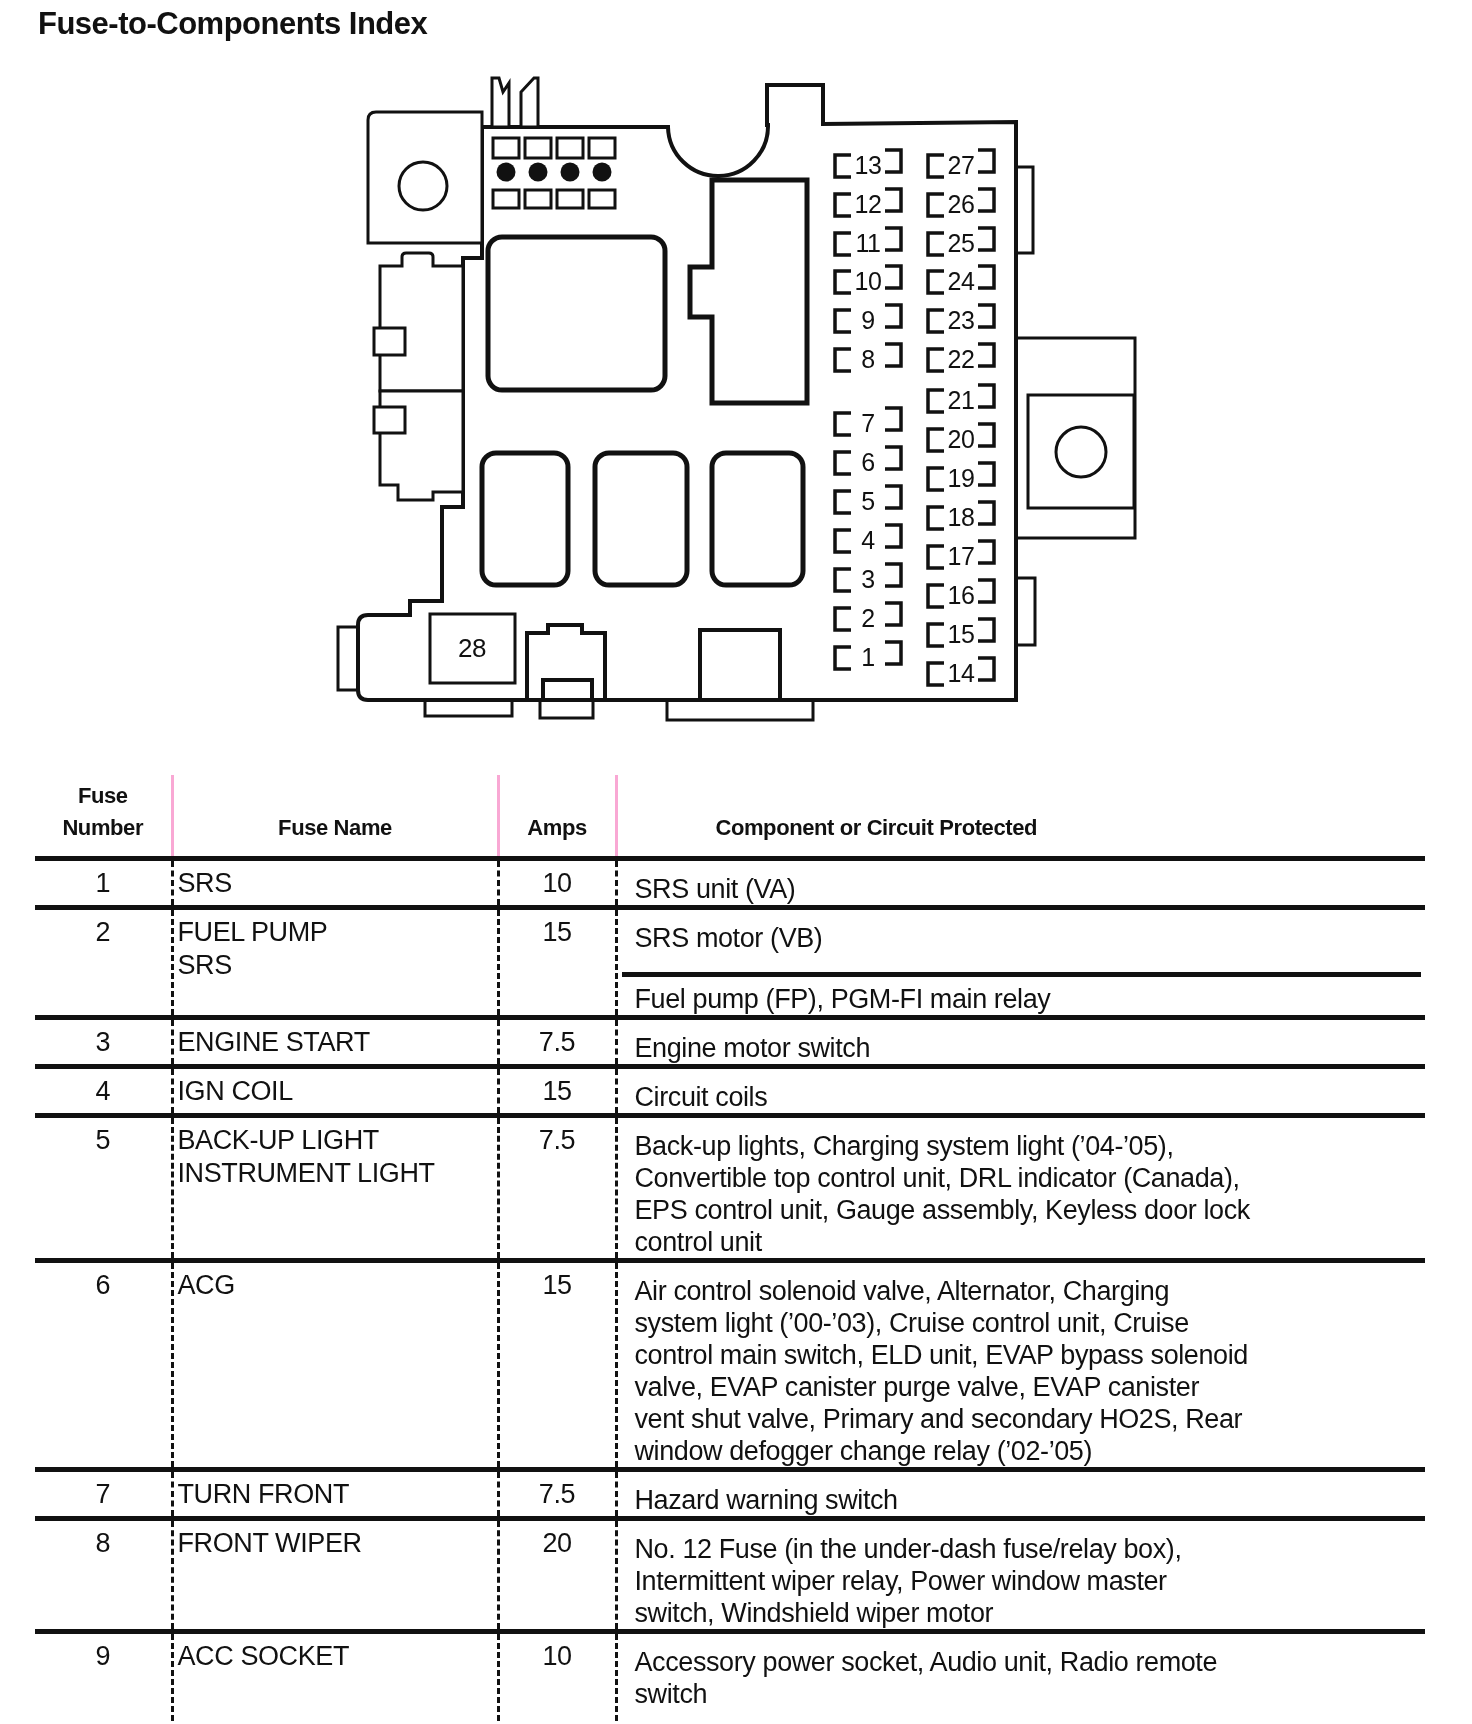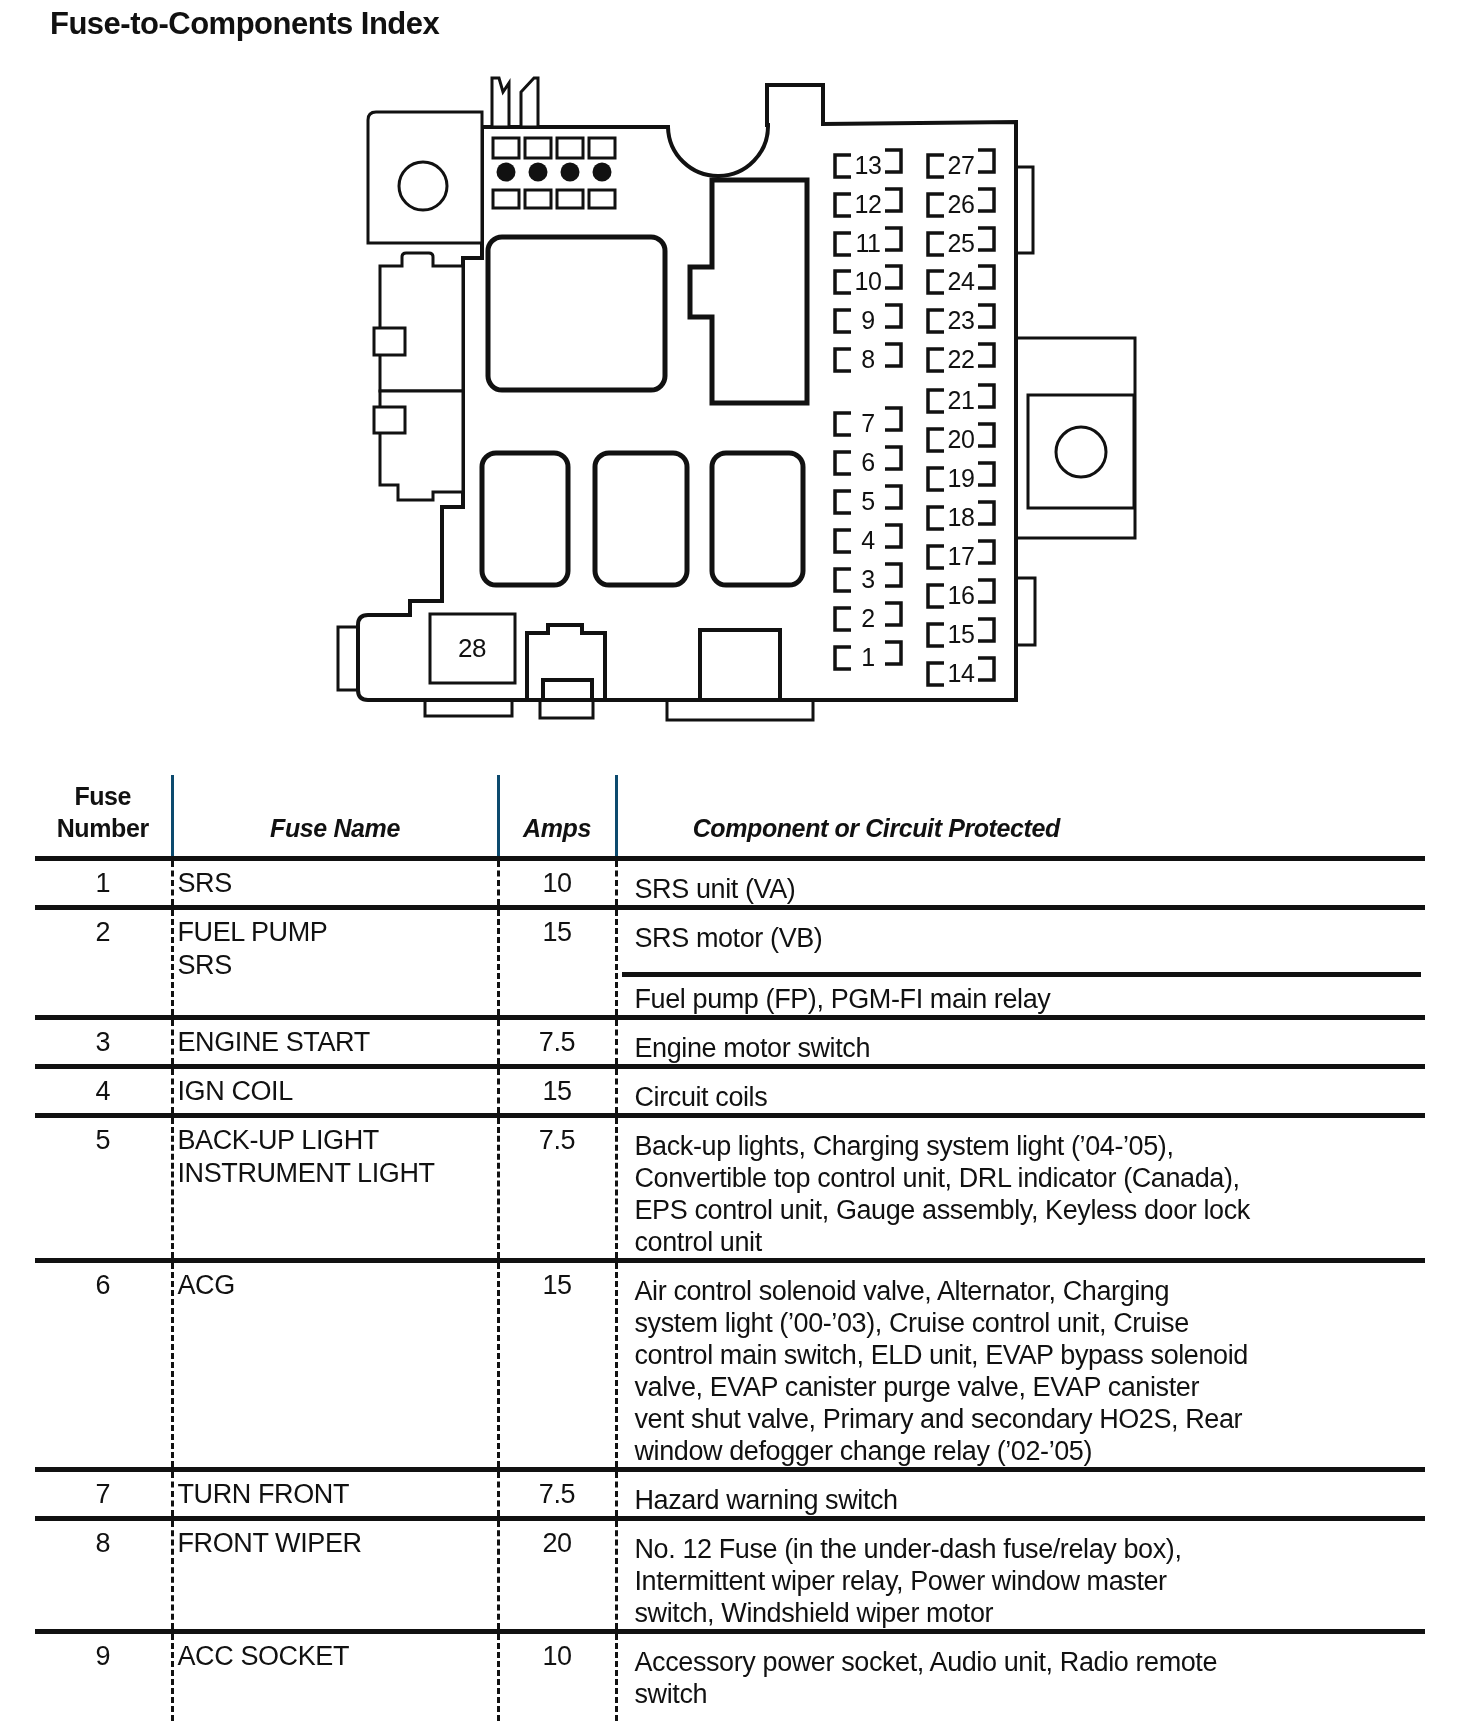--- a/index.html
+++ b/index.html
@@ -2,21 +2,21 @@
 <html><head>
 <meta charset="utf-8">
 <style>
   html,body{margin:0;padding:0;background:#fff;}
   body{
     width:1472px;height:1724px;position:relative;overflow:hidden;
     font-family:"Liberation Sans","DejaVu Sans",sans-serif;color:#111;
     letter-spacing:-0.4px;
   }
   #page-title{
-    position:absolute;left:50px;top:6px;font-size:31px;font-weight:bold;
+    position:absolute;left:38px;top:6px;font-size:31px;font-weight:bold;
     letter-spacing:-0.5px;
   }
   #fusebox-svg{position:absolute;left:330px;top:60px;}
   #fusebox-svg path,#fusebox-svg rect,#fusebox-svg circle{vector-effect:none;}
   .outline{fill:#fff;stroke:#111;stroke-width:4;}
   .thin{fill:#fff;stroke:#111;stroke-width:3;}
   .thick{fill:#fff;stroke:#111;stroke-width:5;}
   .bracket{fill:none;stroke:#111;stroke-width:3.5;}
   .dot{fill:#111;stroke:none;}
   #fusebox-svg text{
@@ -27,26 +27,26 @@
 
   #fuse-table{
     position:absolute;left:35px;top:775px;width:1390px;
     border-collapse:collapse;table-layout:fixed;
   }
   #fuse-table col.c1{width:137px;}
   #fuse-table col.c2{width:326px;}
   #fuse-table col.c3{width:118px;}
   #fuse-table col.c4{width:809px;}
   #fuse-table th{
-    font-size:25px;font-weight:bold;vertical-align:bottom;
+    font-size:22px;font-weight:bold;vertical-align:bottom;
     padding:0 0 12px 0;line-height:32px;text-align:center;
   }
   #fuse-table thead tr{height:83px;}
   #fuse-table thead th{border-bottom:5px solid #111;}
-  #fuse-table thead th+th{border-left:3px solid #0c4a6e;font-style:italic;}
+  #fuse-table thead th+th{border-left:3px solid #f9a8d4;}
   #fuse-table td{
     font-size:27px;vertical-align:top;padding:6px 4px 0 4px;line-height:33px;
     border-bottom:5px solid #111;
   }
   #fuse-table td+td{border-left:3px dashed #111;margin-left:12px;}
   #fuse-table tr.last td{border-bottom:none;}
   td.num{text-align:center;}
   td.name{padding-left:14px;line-height:36px;}
   td.amps{text-align:center;}
   td.comp{padding:0;}

